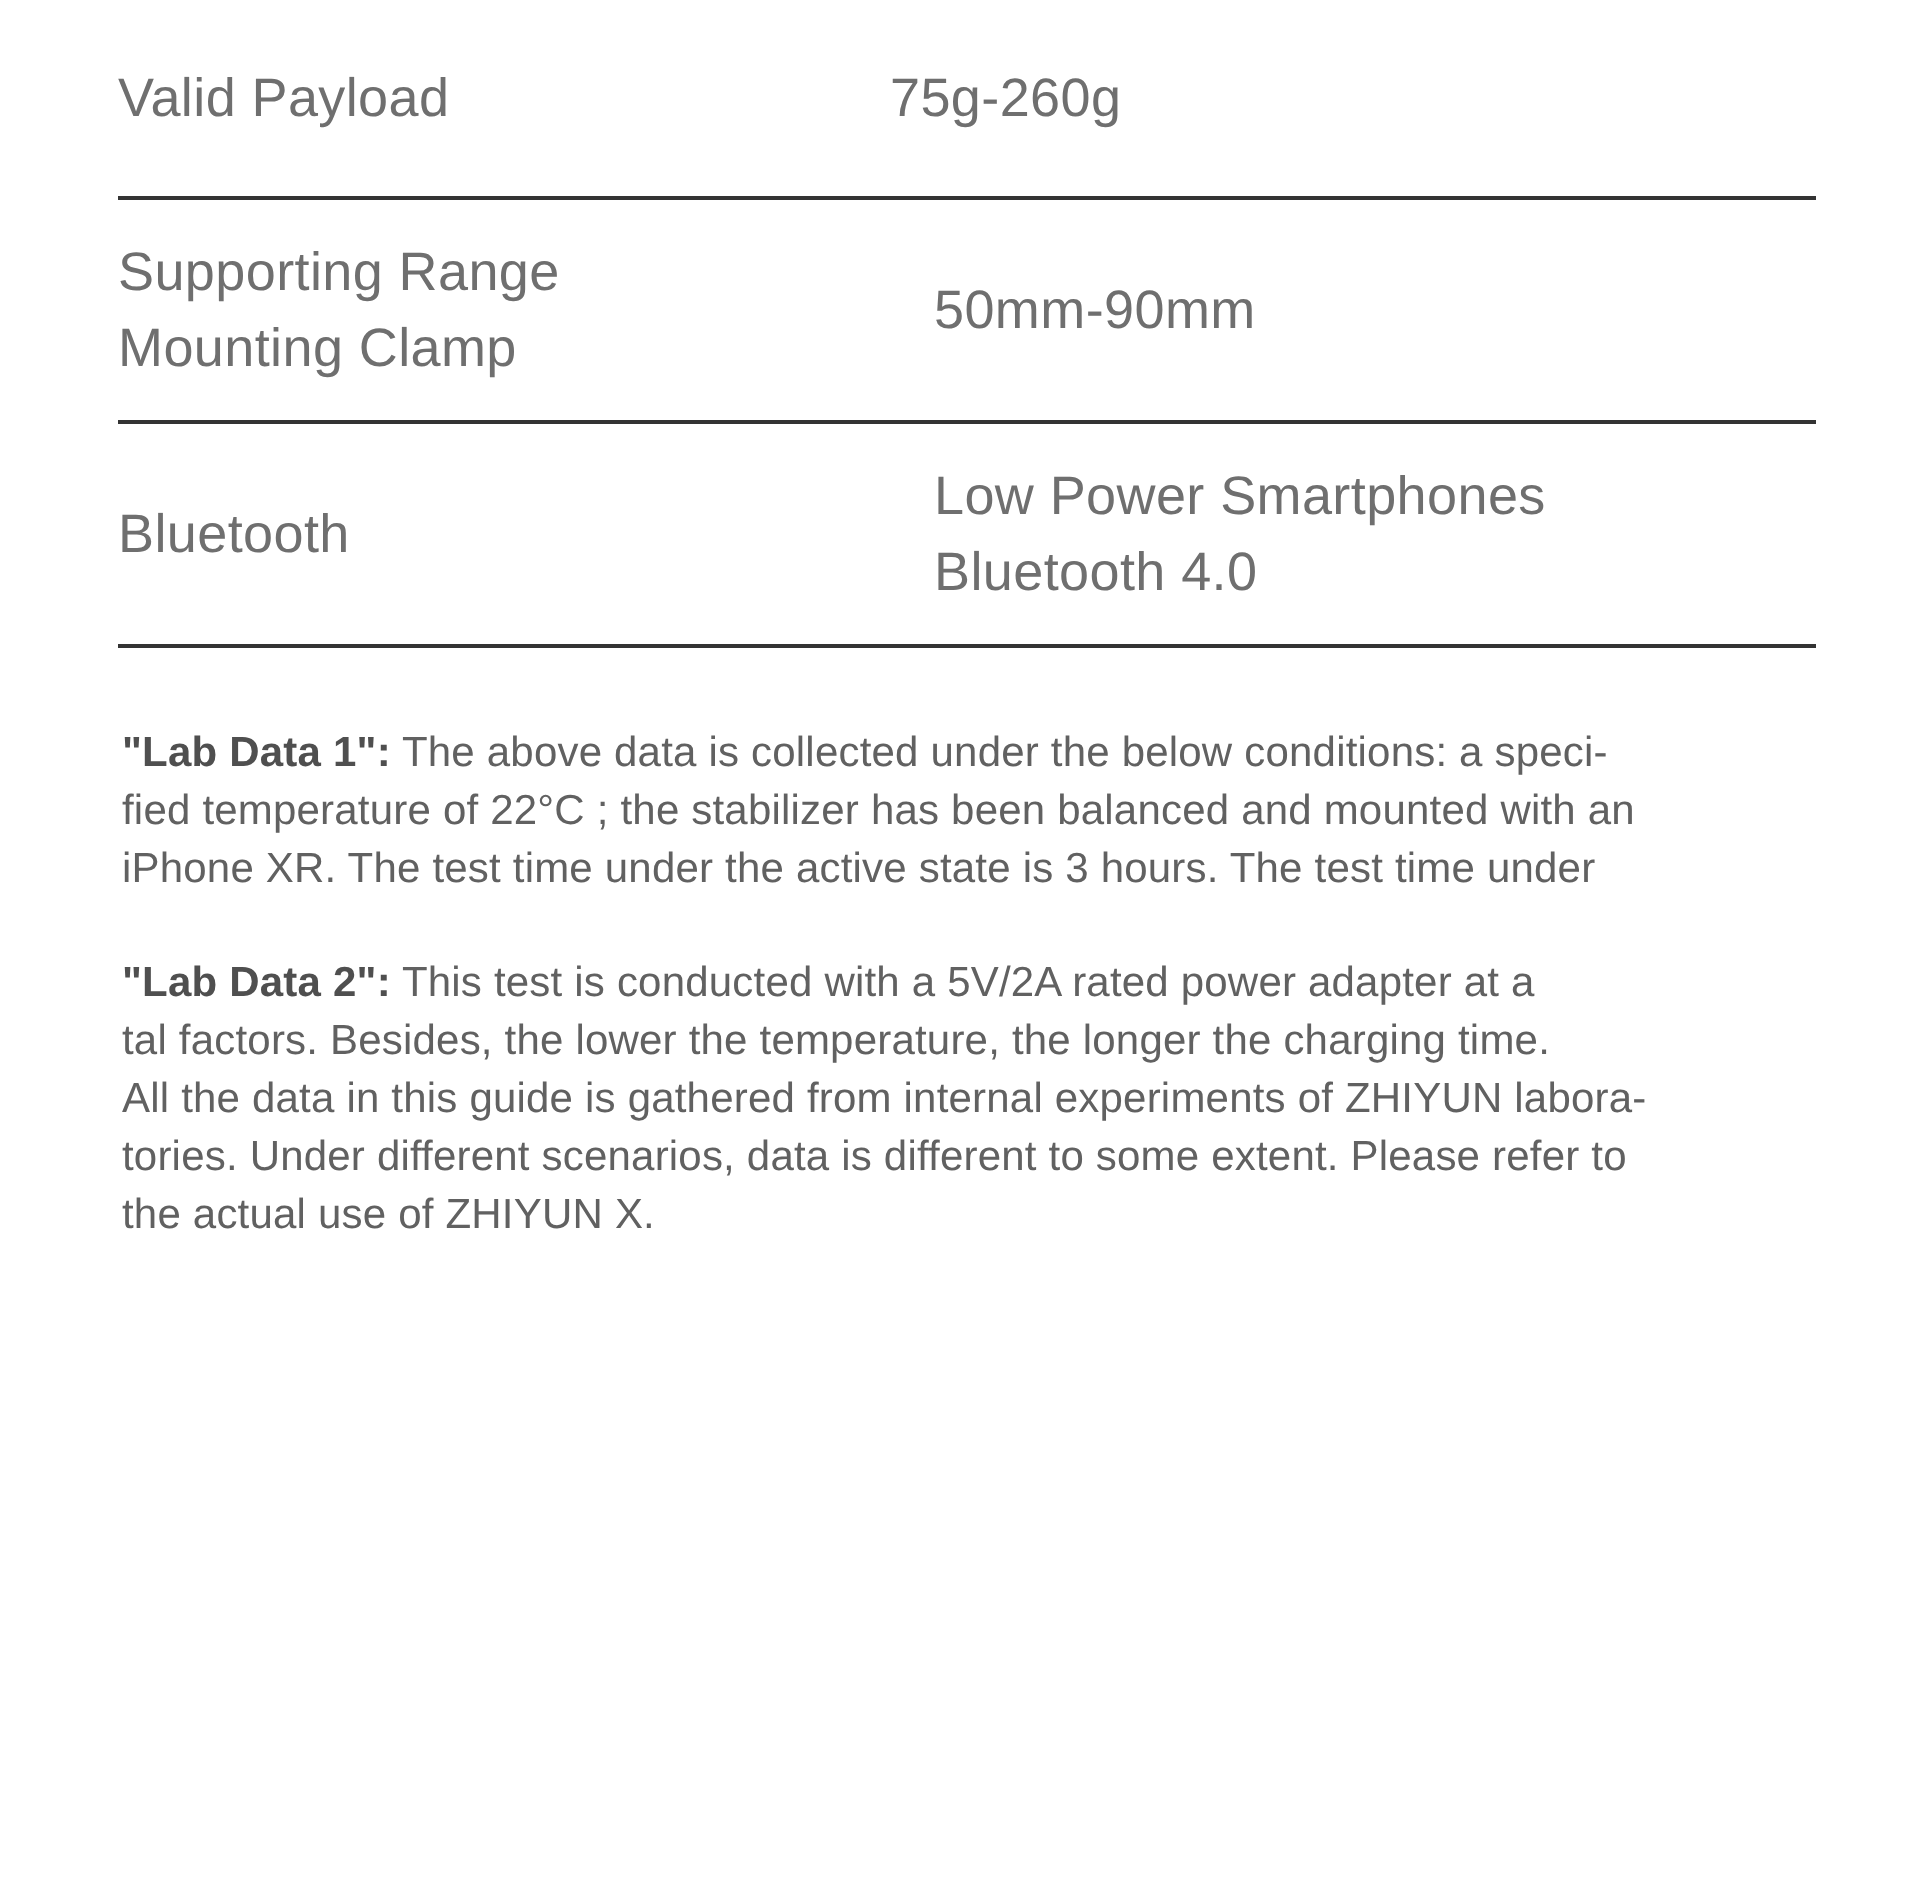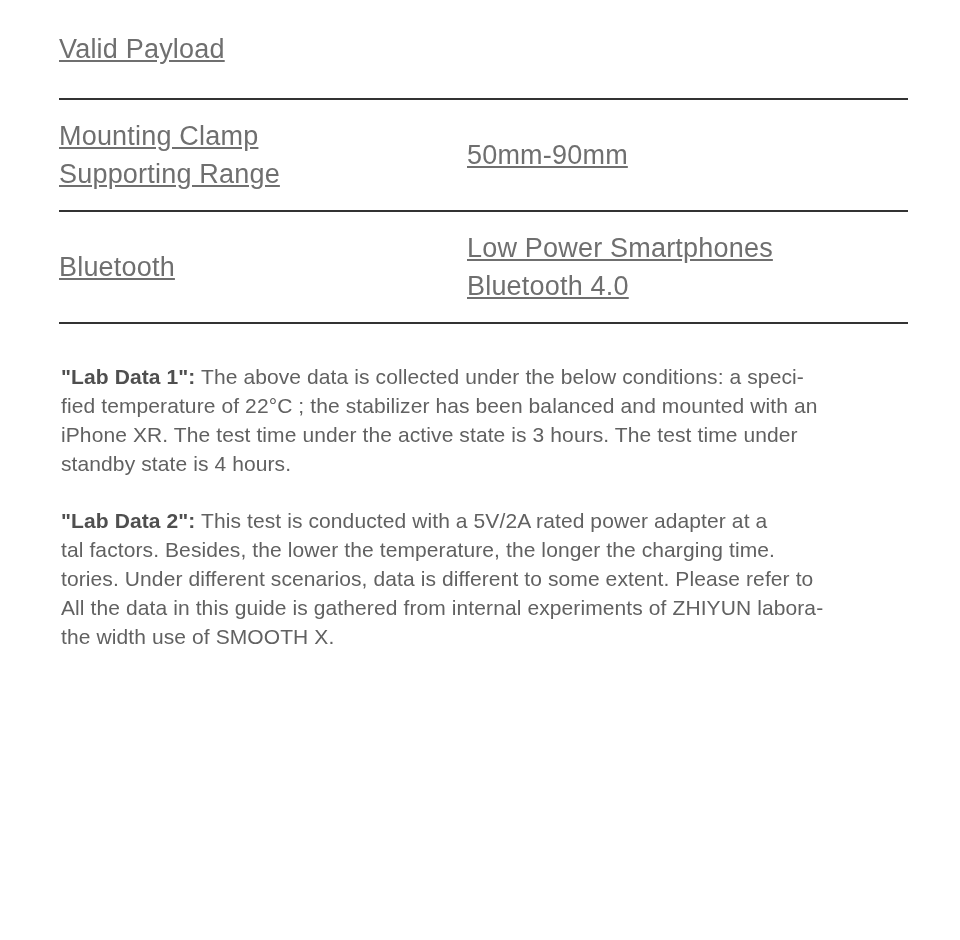--- a/index.html
+++ b/index.html
@@ -33,21 +33,21 @@
   }
   .spec-value {
     flex: 1 1 auto;
     font-size: 27px;
     line-height: 38px;
     color: #6f6f6f;
     letter-spacing: 0.2px;
     margin-left: 12px;
   }
   .spec-value.shift-left { margin-left: -10px; }
-  .line { white-space: nowrap; text-decoration: underline; }
+  .line { white-space: nowrap; }
   
   .notes { margin-top: 38px; padding-left: 2px; }
   .note {
     font-size: 21px;
     line-height: 29px;
     color: #616161;
     letter-spacing: 0.1px;
   }
   .note + .note { margin-top: 28px; }
   .note b {
@@ -60,26 +60,29 @@
 <body>
 
 <div class="content">
 
   <div class="spec-table">
 
     <div class="spec-row first">
       <div class="spec-label">
         <div class="line">Valid Payload</div>
       </div>
+      <div class="spec-value shift-left">
+        <div class="line">75g-260g</div>
+      </div>
     </div>
 
     <div class="spec-row">
       <div class="spec-label">
+        <div class="line">Supporting Range</div>
         <div class="line">Mounting Clamp</div>
-        <div class="line">Supporting Range</div>
       </div>
       <div class="spec-value">
         <div class="line">50mm-90mm</div>
       </div>
     </div>
 
     <div class="spec-row">
       <div class="spec-label">
         <div class="line">Bluetooth</div>
       </div>
@@ -91,26 +94,25 @@
 
 
   </div>
 
   <div class="notes">
 
     <p class="note">
       <span class="note-line"><b>"Lab Data 1":</b><span> The above data is collected under the below conditions: a speci-</span></span>
       <span class="note-line">fied temperature of 22°C ; the stabilizer has been balanced and mounted with an</span>
       <span class="note-line">iPhone XR. The test time under the active state is 3 hours. The test time under</span>
-      <span class="note-line">standby state is 4 hours.</span>
     </p>
 
     <p class="note">
       <span class="note-line"><b>"Lab Data 2":</b><span> This test is conducted with a 5V/2A rated power adapter at a</span></span>
       <span class="note-line">tal factors. Besides, the lower the temperature, the longer the charging time.</span>
+      <span class="note-line">All the data in this guide is gathered from internal experiments of ZHIYUN labora-</span>
       <span class="note-line">tories. Under different scenarios, data is different to some extent. Please refer to</span>
-      <span class="note-line">All the data in this guide is gathered from internal experiments of ZHIYUN labora-</span>
-      <span class="note-line">the width use of SMOOTH X.</span>
+      <span class="note-line">the actual use of ZHIYUN X.</span>
     </p>
 
   </div>
 
 </div>
 
 </body></html>

